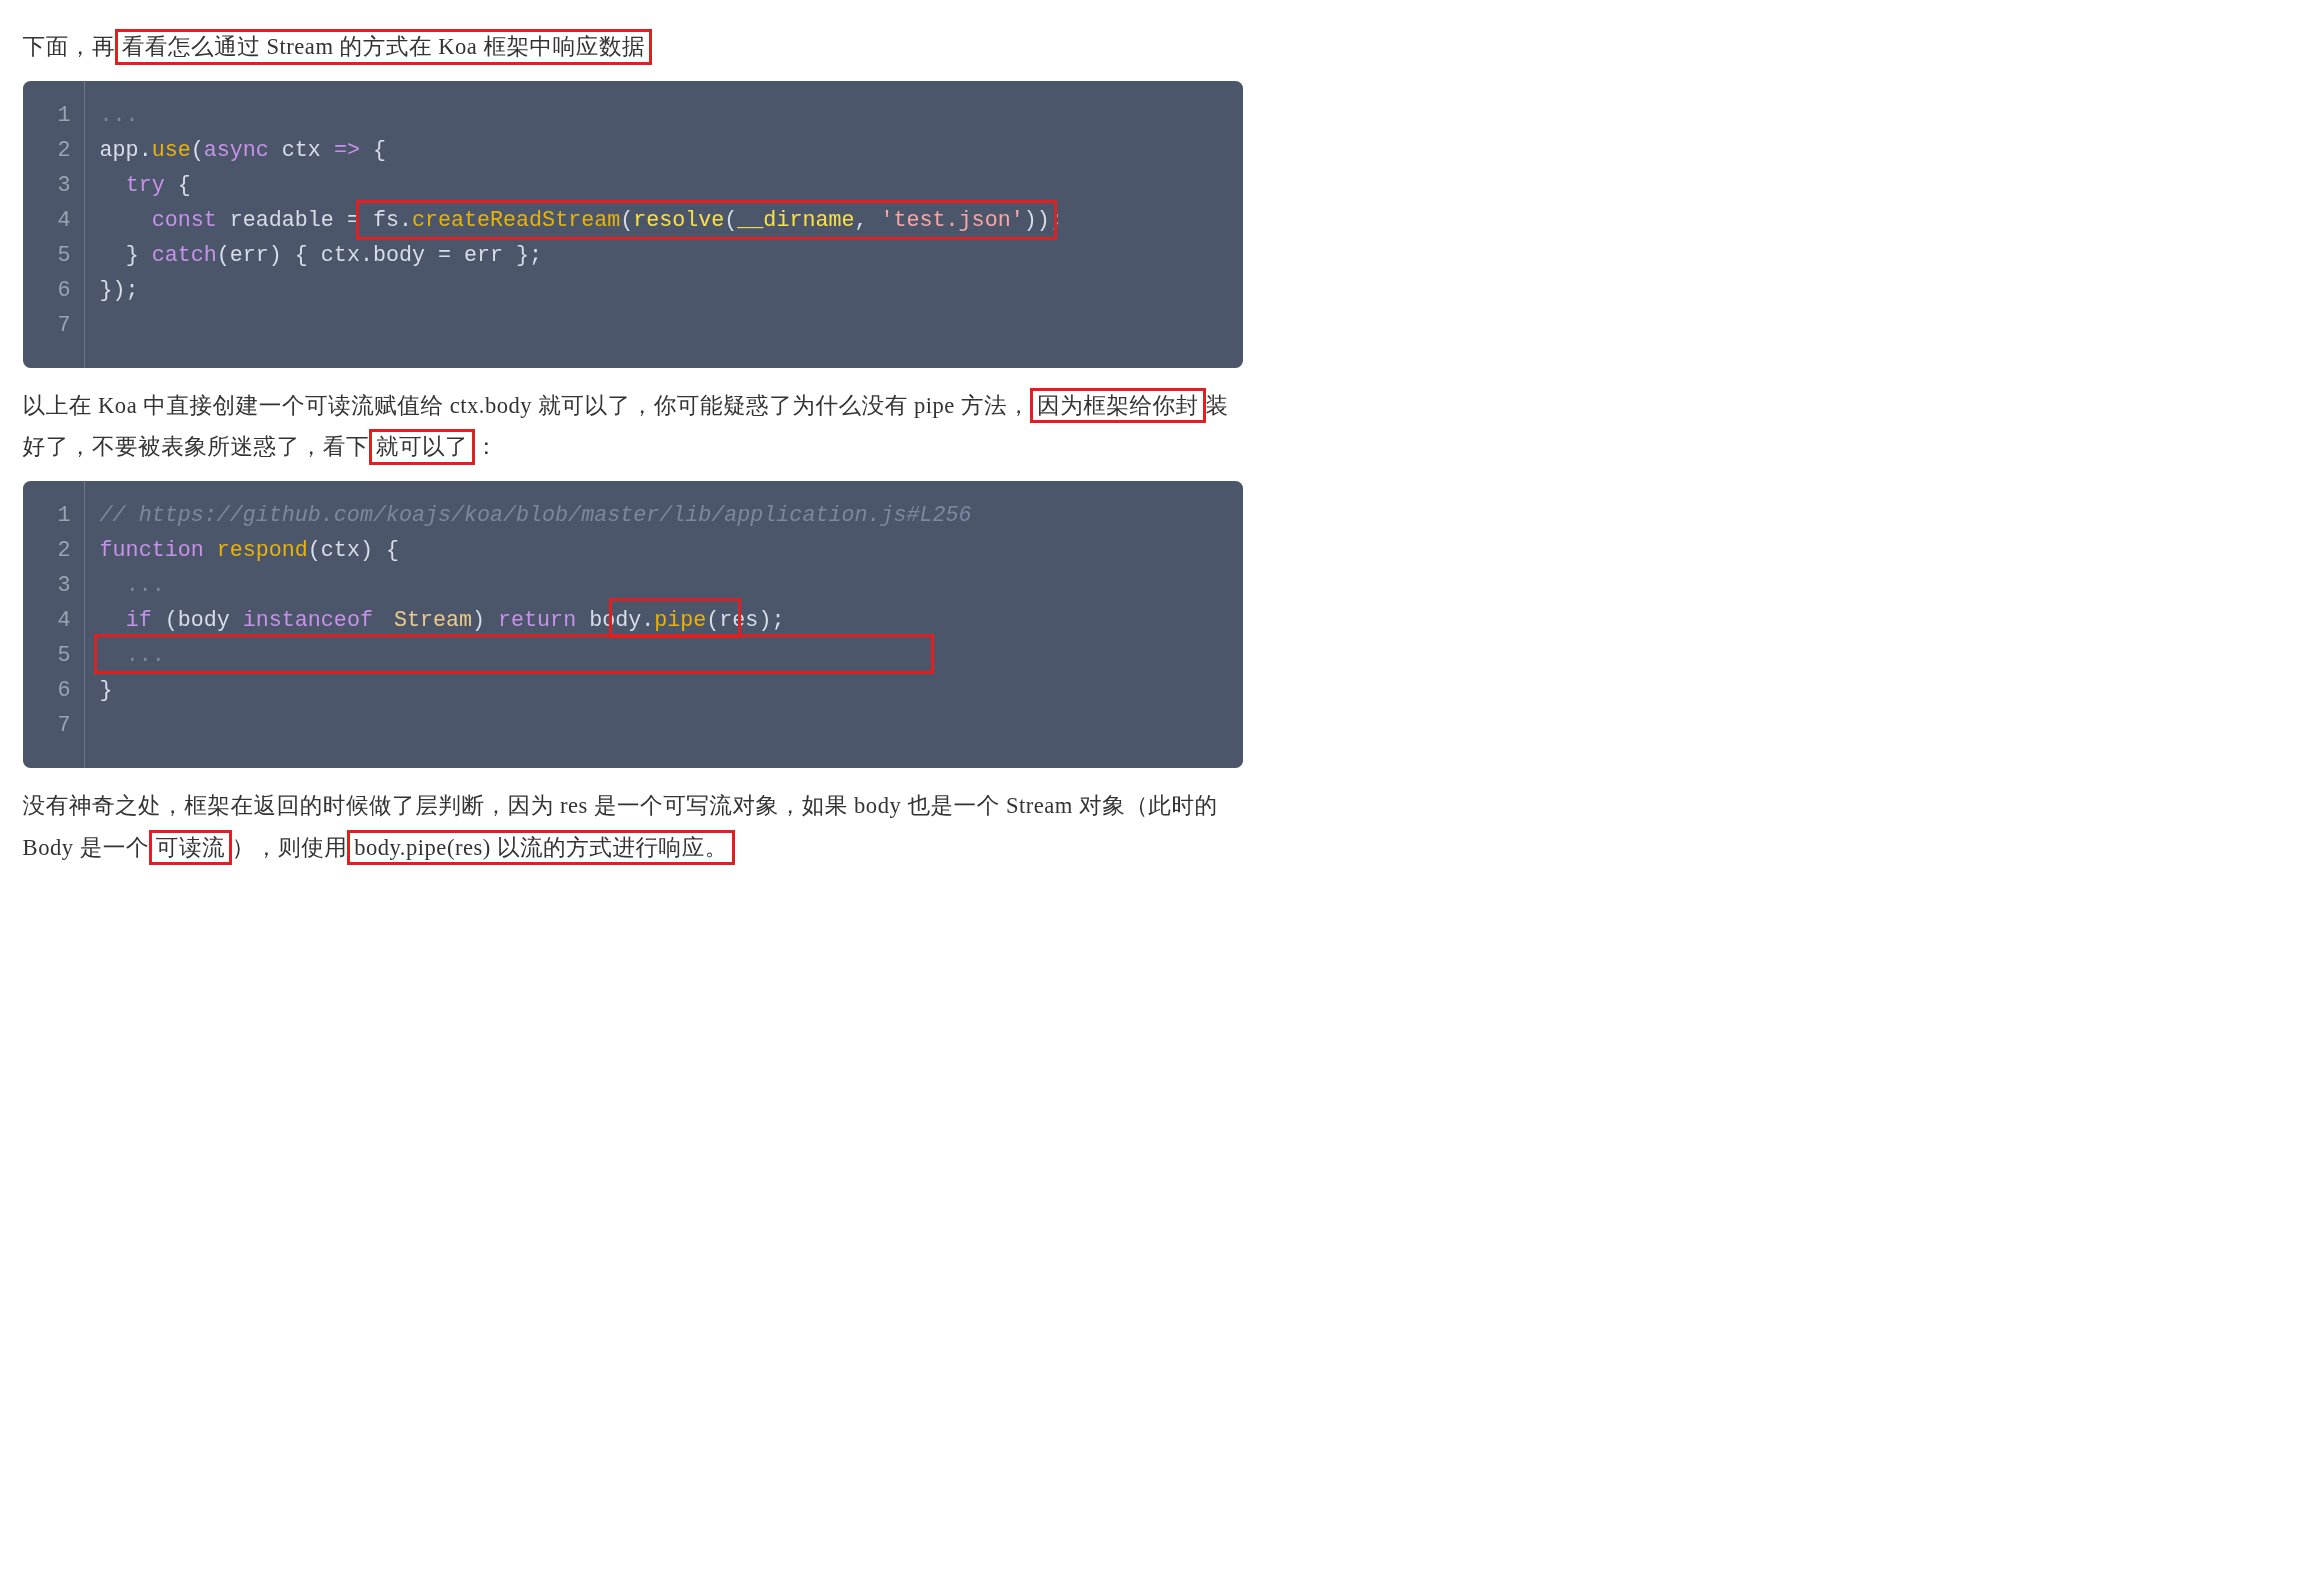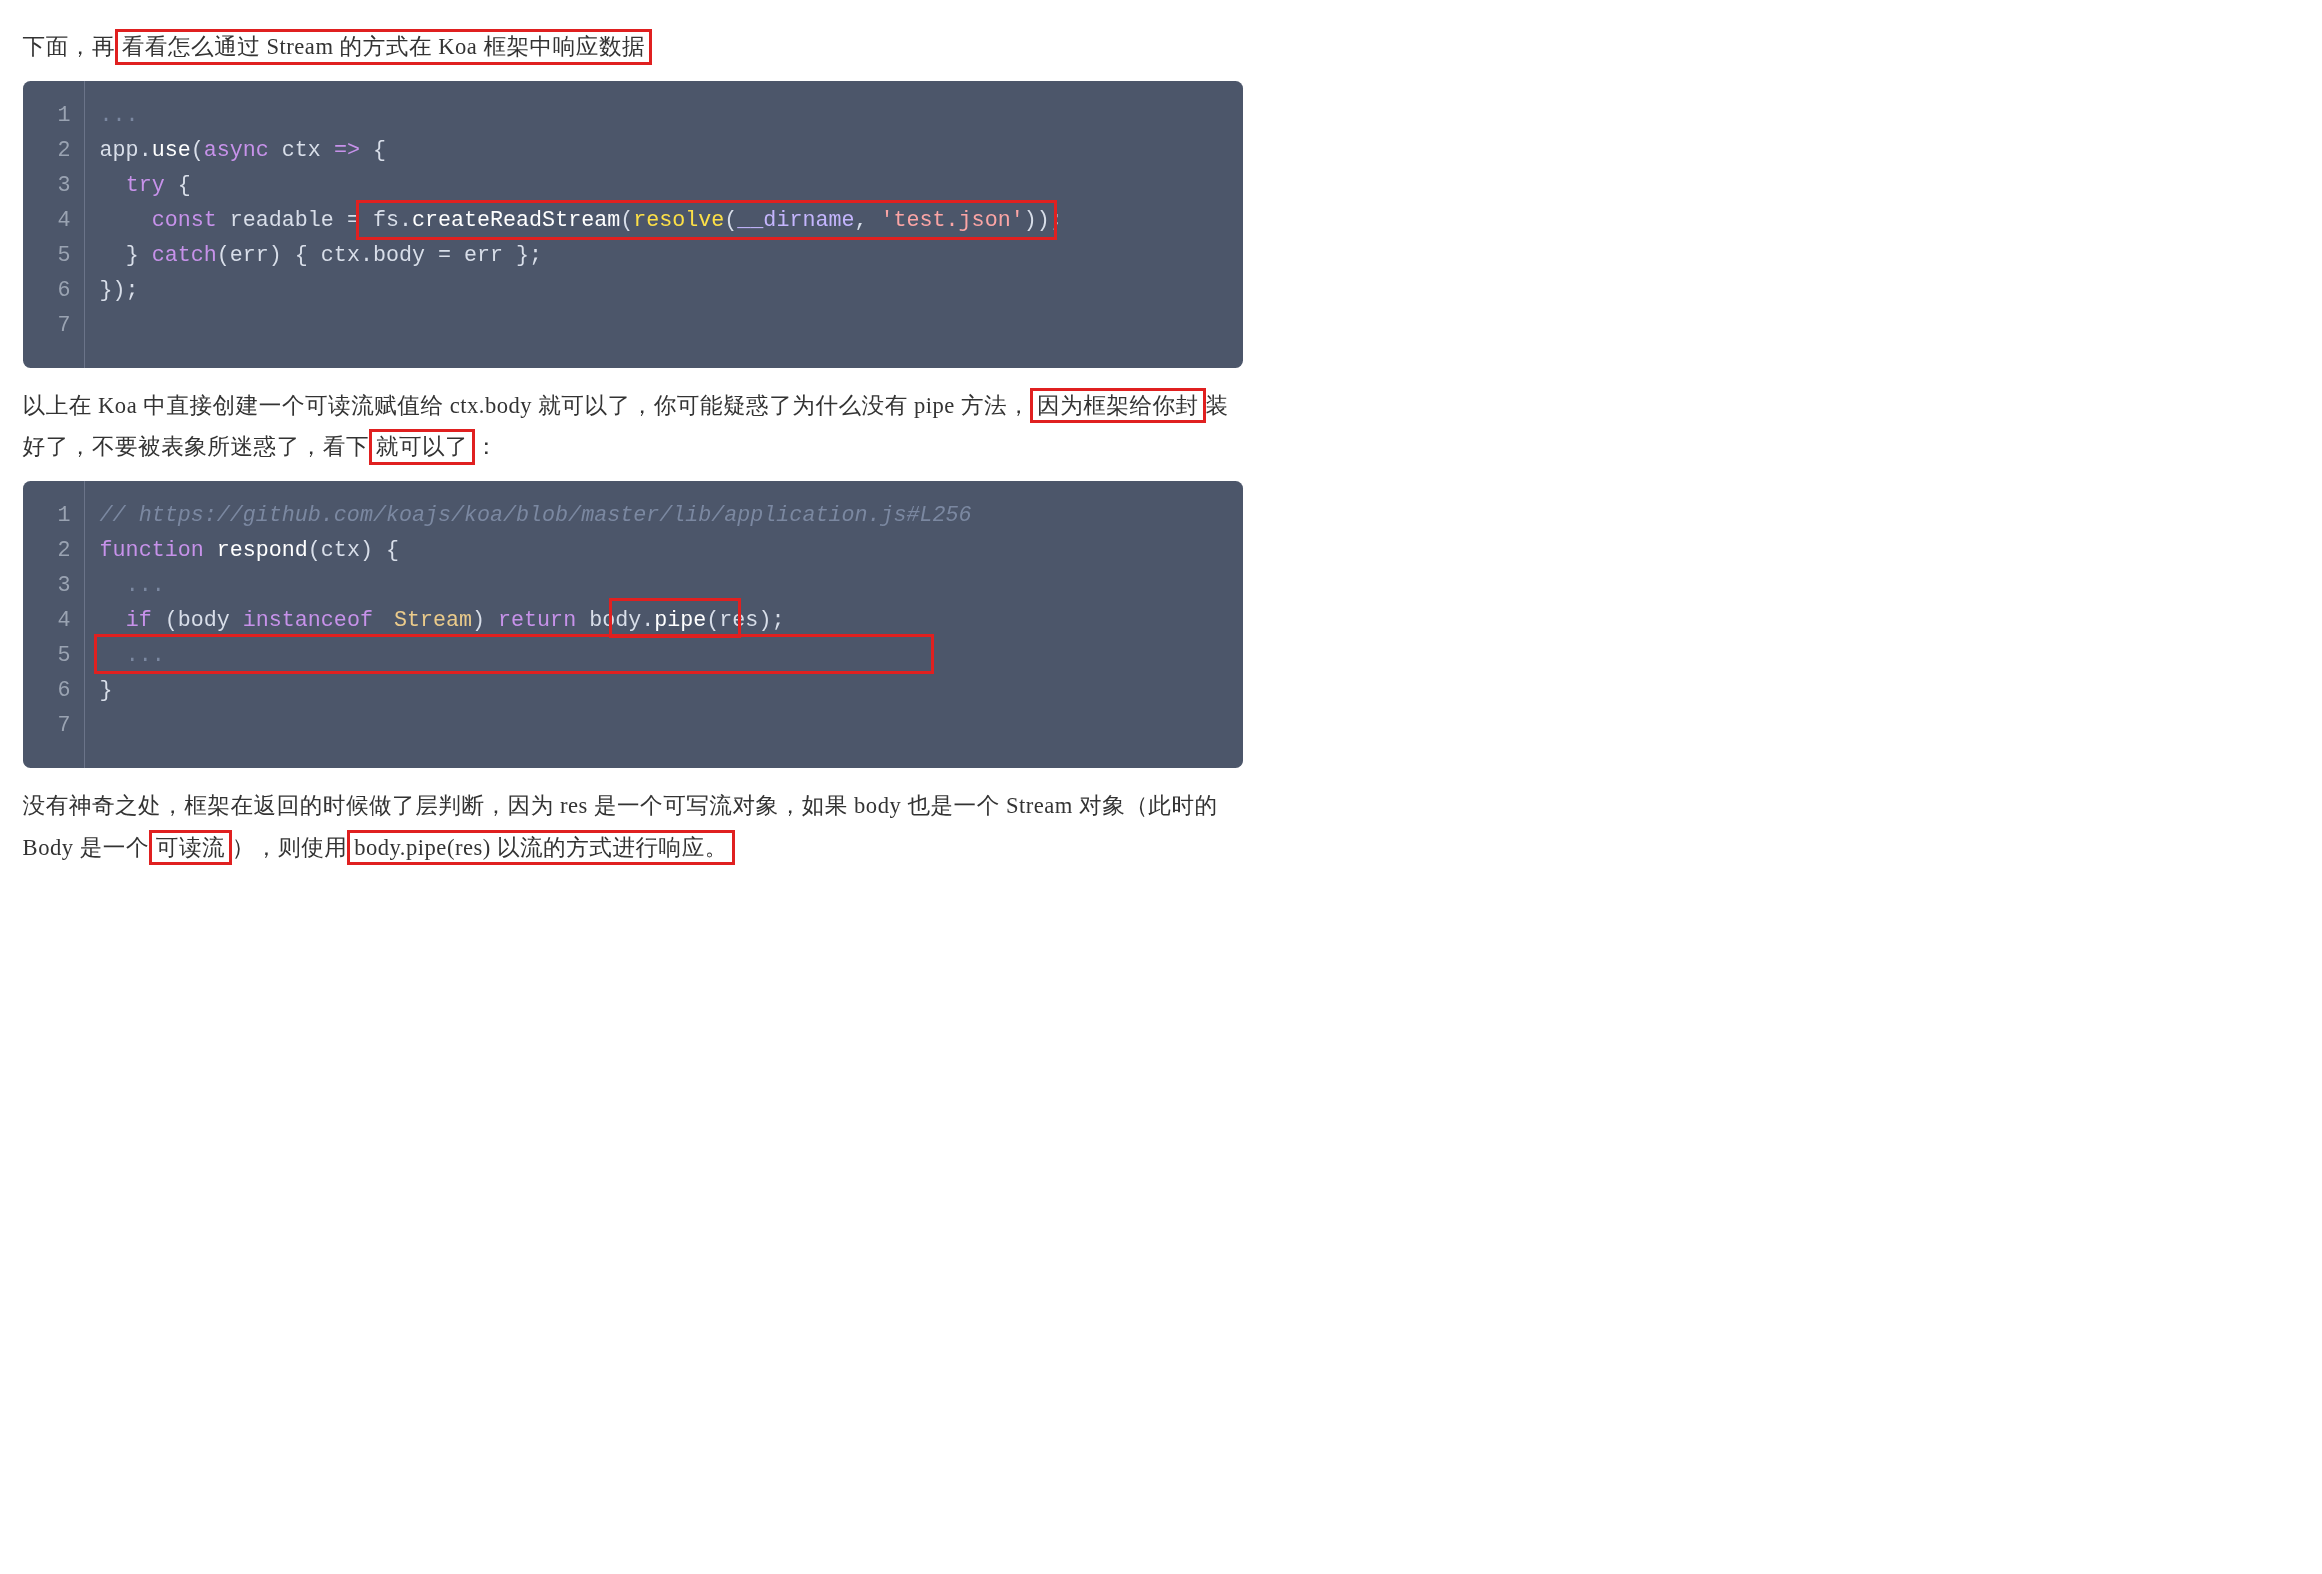--- a/index.html
+++ b/index.html
@@ -46,28 +46,28 @@
 }
 .code .ln {
   line-height:1.62;
   height:35px;
   white-space:pre;
   position:relative;
 }
 .c-pun  { color:#d8dee9; }
 .c-kw   { color:#c792ea; }     
 .c-id   { color:#d8dee9; }
-.c-fn   { color:#ffffff;text-align:right; }     
+.c-fn   { color:#eab308;text-align:right; }     
 .c-call { color:#fde047; }     
 .c-str  { color:#fca5a5; }
 .c-cls  { color:#ebcb8b;margin-left:8px; }     
 .c-cmt  { color:#7b88a1; font-style:italic; }
 .c-dots { color:#7b88a1; }
 .c-arrow{ color:#c792ea; }
-.c-self { color:#c4b5fd; }
+.c-self { color:#fde047; }
 
 .redbox {
   position:absolute;
   border:3.8px solid #e02020;
   pointer-events:none;
 }
 </style>
 </head>
 <body>
 

